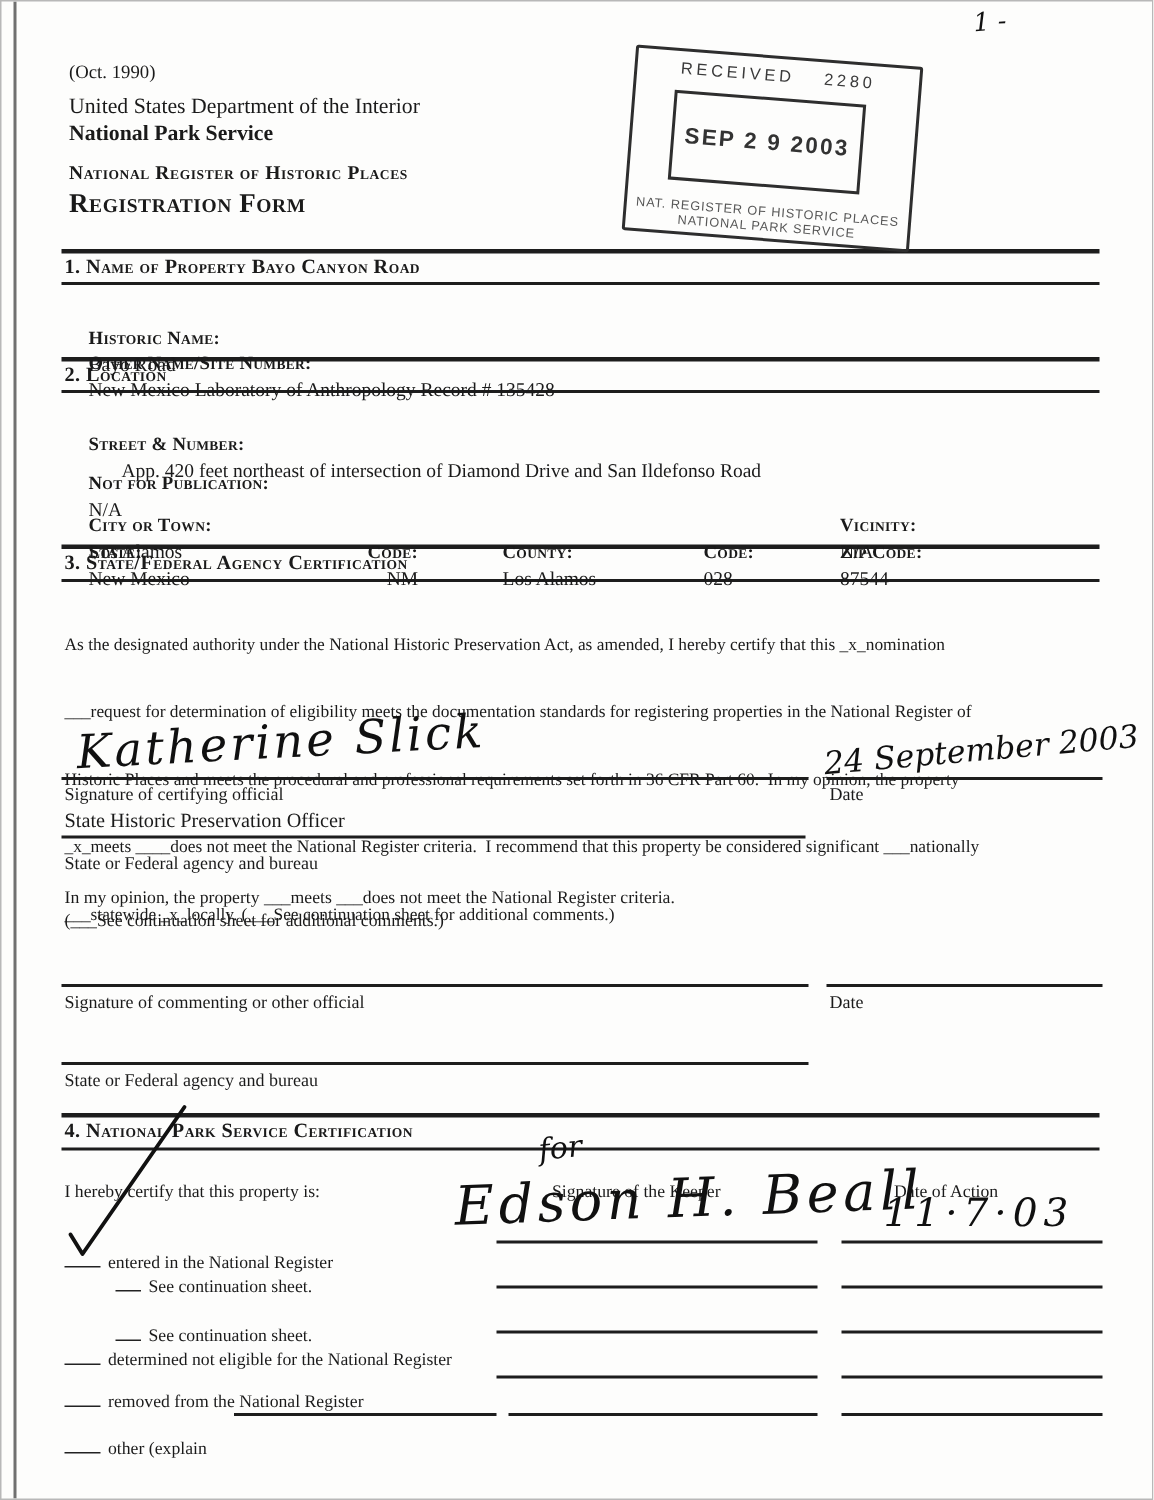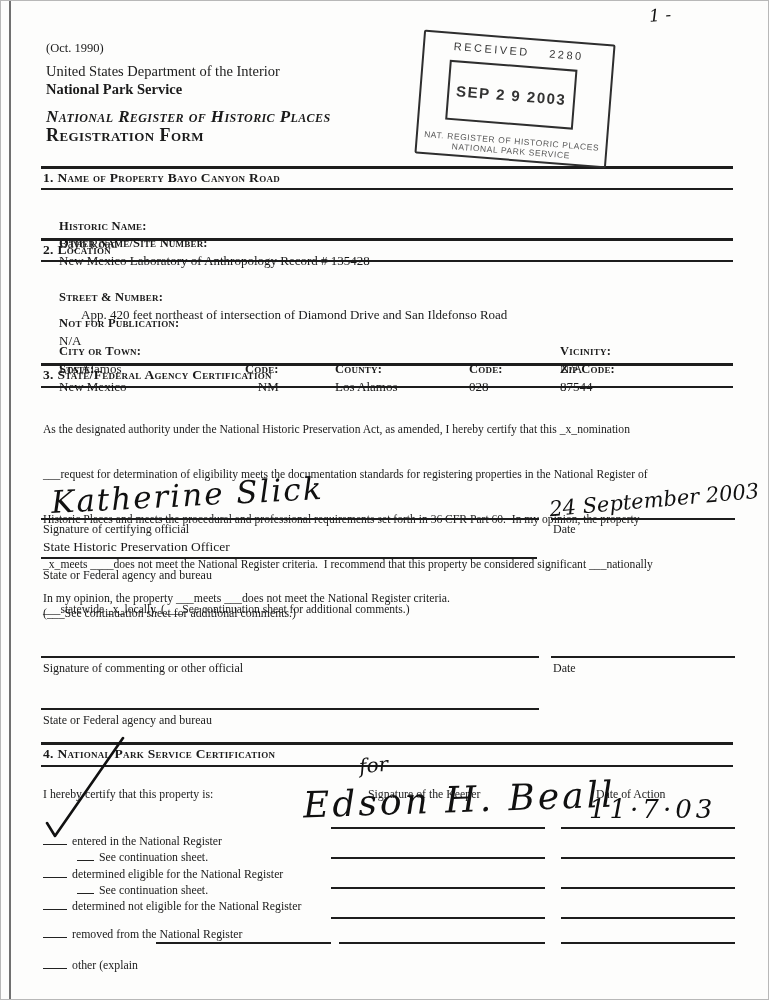--- a/index.html
+++ b/index.html
@@ -57,21 +57,21 @@
 <body>
 
 <div class="page">
   <div class="scan-edge-left"></div>
 
   <div class="abs hw" style="left:648px; top:4px; font-size:17px; transform:rotate(-4deg);">1 -</div>
 
   <div class="abs" style="left:45px; top:40px; font-size:12.5px;">(Oct. 1990)</div>
   <div class="abs" style="left:45px; top:62px; font-size:14.5px; font-weight:normal;">United States Department of the Interior</div>
   <div class="abs" style="left:45px; top:80px; font-size:14.5px; font-weight:bold;">National Park Service</div>
-  <div class="abs" style="left:45px; top:106px; font-size:17px; font-weight:bold; font-variant:small-caps; letter-spacing:.4px;font-style:italic;">National Register of Historic Places</div>
+  <div class="abs" style="left:45px; top:106px; font-size:13px; font-weight:bold; font-variant:small-caps; letter-spacing:.4px;">National Register of Historic Places</div>
   <div class="abs" style="left:45px; top:124px; font-size:18px; font-weight:bold; font-variant:small-caps; letter-spacing:.4px;">Registration Form</div>
 
   <div class="stamp">
     <div class="stamp-received">RECEIVED 2280</div>
     <div class="stamp-inner">
       <span class="stamp-date">SEP 2 9 2003</span>
     </div>
     <div class="stamp-office">
       <div>NAT. REGISTER OF HISTORIC PLACES</div>
       <div>NATIONAL PARK SERVICE</div>
@@ -177,23 +177,20 @@
 
   <div class="rule" style="left:330px; top:826px; width:214px; height:2px;"></div>
   <div class="rule" style="left:560px; top:826px; width:174px; height:2px;"></div>
 
   <div class="abs opt" style="left:42px; top:809px;">
     <span class="blank" style="width:24px;"></span><span>entered in the National Register</span>
   </div>
   <div class="abs opt" style="left:76px; top:825px;">
     <span class="blank" style="width:17px;"></span><span>See continuation sheet.</span>
   </div>
-  <div class="abs opt" style="left:42px; top:842px;">
-    <span class="blank" style="width:24px;"></span><span>determined eligible for the National Register</span>
-  </div>
   <div class="abs opt" style="left:76px; top:858px;">
     <span class="blank" style="width:17px;"></span><span>See continuation sheet.</span>
   </div>
   <div class="abs opt" style="left:42px; top:874px;">
     <span class="blank" style="width:24px;"></span><span>determined not eligible for the National Register</span>
   </div>
   <div class="abs opt" style="left:42px; top:902px;">
     <span class="blank" style="width:24px;"></span><span>removed from the National Register</span>
   </div>
   <div class="abs opt" style="left:42px; top:933px;">

